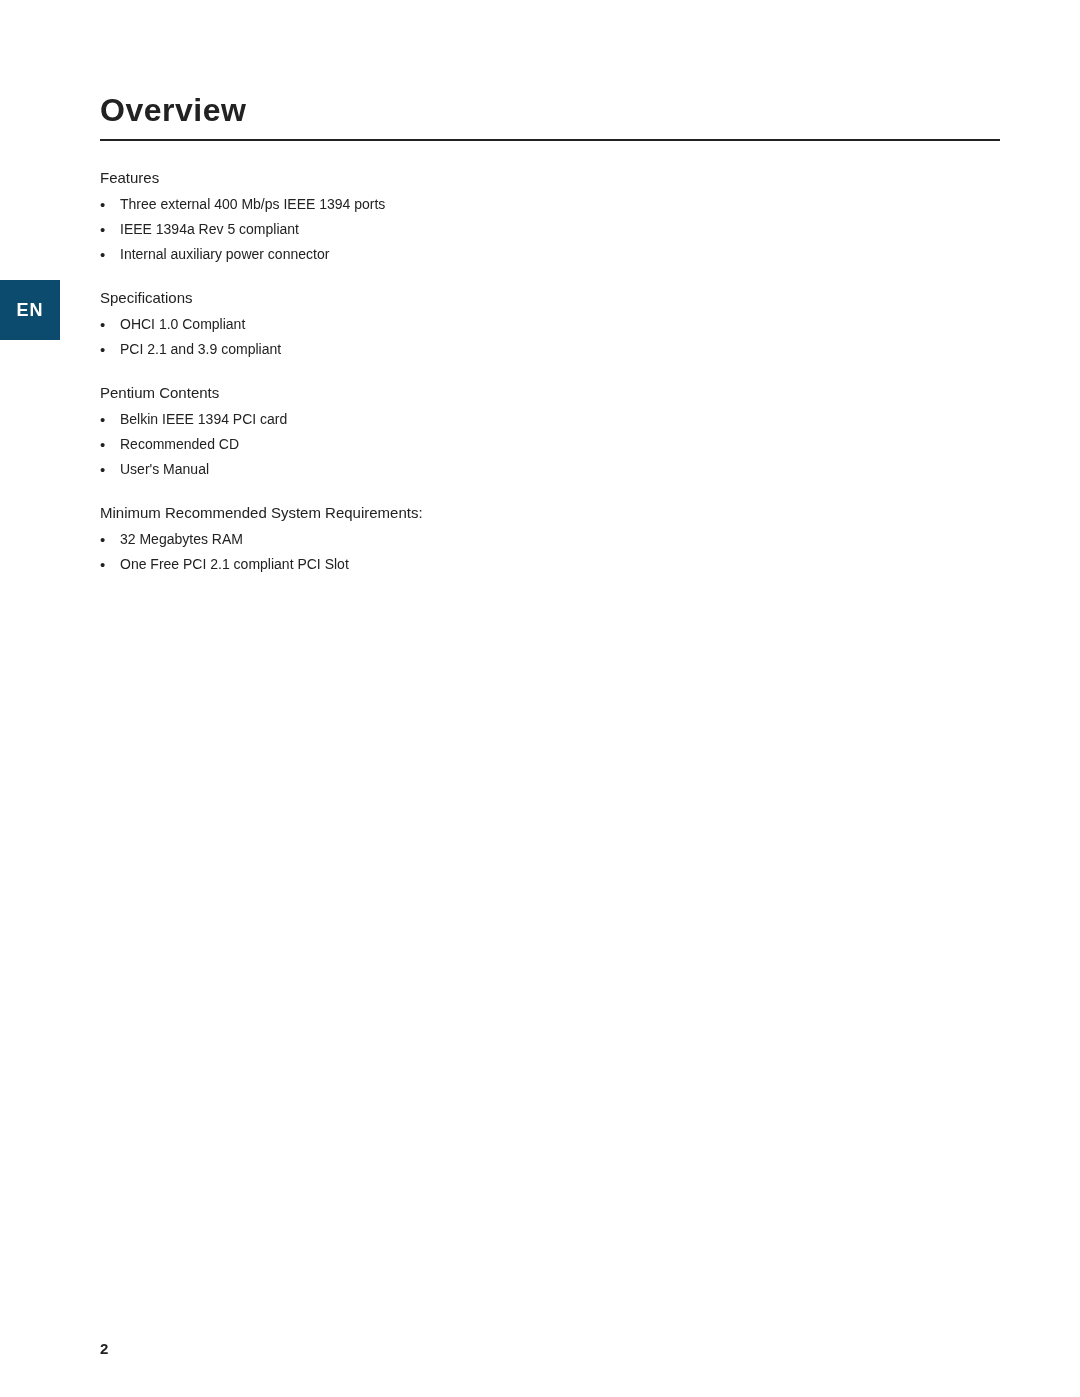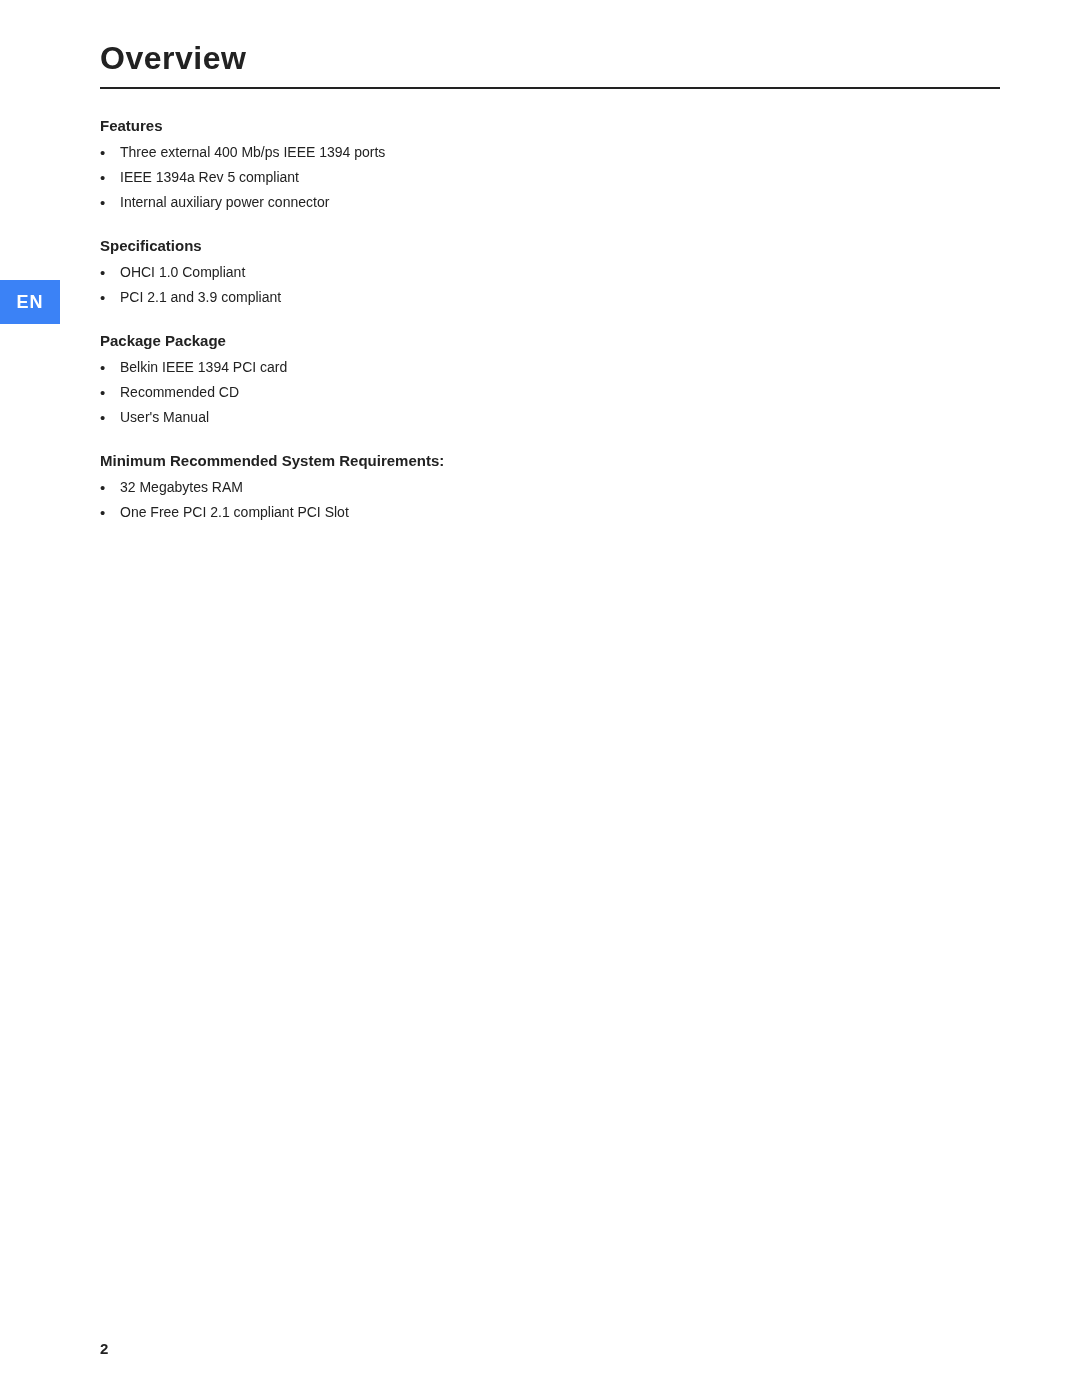--- a/index.html
+++ b/index.html
@@ -24,60 +24,60 @@
       min-height: 1397px;
       background: #ffffff;
     }
 
     
     .sidebar-en {
       position: absolute;
       left: 0;
       top: 280px;
       width: 60px;
-      height: 44px;
-      background: #3b82f6;
+      height: 60px;
+      background: #0c4a6e;
       display: flex;
       align-items: center;
       justify-content: center;
     }
 
     .sidebar-en-label {
       color: #ffffff;
       font-size: 18px;
       font-weight: bold;
       letter-spacing: 1px;
     }
 
     
     .main-content {
       margin-left: 100px;
       margin-right: 80px;
-      padding-top: 40px;
+      padding-top: 92px;
     }
 
     
     .page-title {
       font-size: 32px;
       font-weight: bold;
       color: #222222;
       margin-bottom: 10px;
       letter-spacing: 0.5px;
     }
 
     .title-rule {
       border: none;
       border-top: 2px solid #222222;
       margin-bottom: 28px;
     }
 
     
     .section-heading {
       font-size: 15px;
-      font-weight: bold;
+      font-weight: normal;
       margin-bottom: 8px;
       color: #222222;
     }
 
     
     .bullet-list {
       list-style: none;
       margin-bottom: 24px;
       padding-left: 0;
     }
@@ -135,21 +135,21 @@
 
     <div>
       <p class="section-heading">Specifications</p>
       <ul class="bullet-list">
         <li>OHCI 1.0 Compliant</li>
         <li>PCI 2.1 and 3.9 compliant</li>
       </ul>
     </div>
 
     <div>
-      <p class="section-heading">Package Package</p>
+      <p class="section-heading">Pentium Contents</p>
       <ul class="bullet-list">
         <li>Belkin IEEE 1394 PCI card</li>
         <li>Recommended CD</li>
         <li>User's Manual</li>
       </ul>
     </div>
 
     <div>
       <p class="section-heading">Minimum Recommended System Requirements:</p>
       <ul class="bullet-list">

